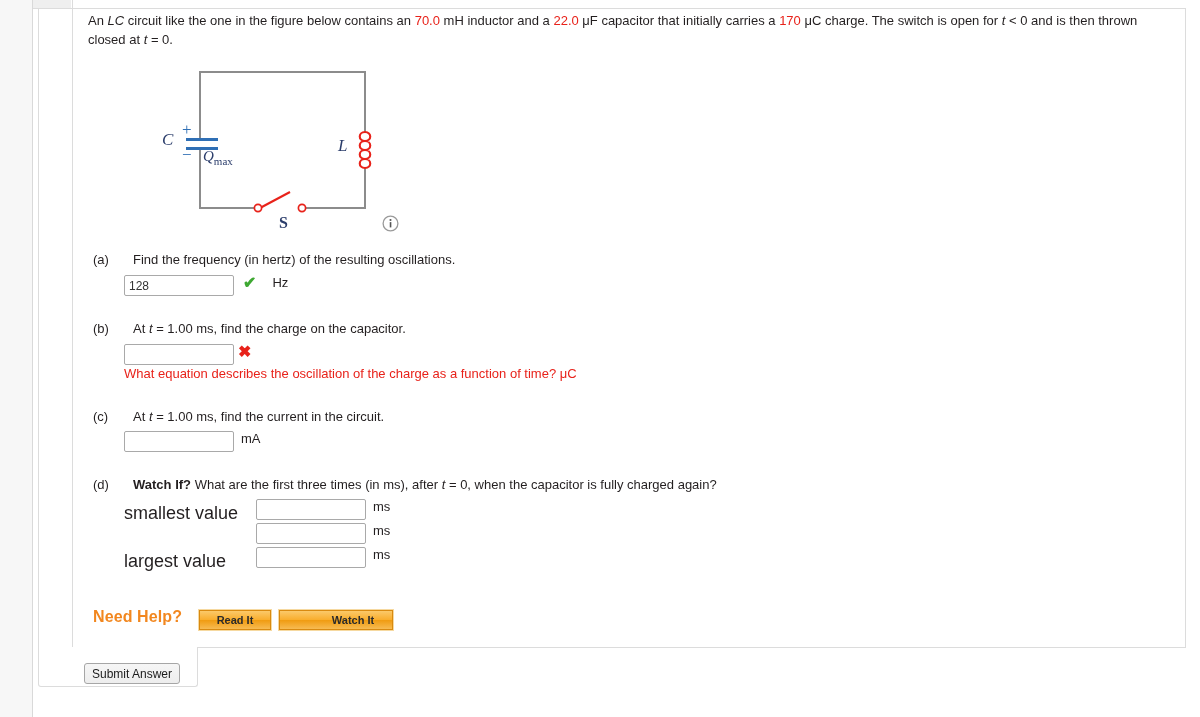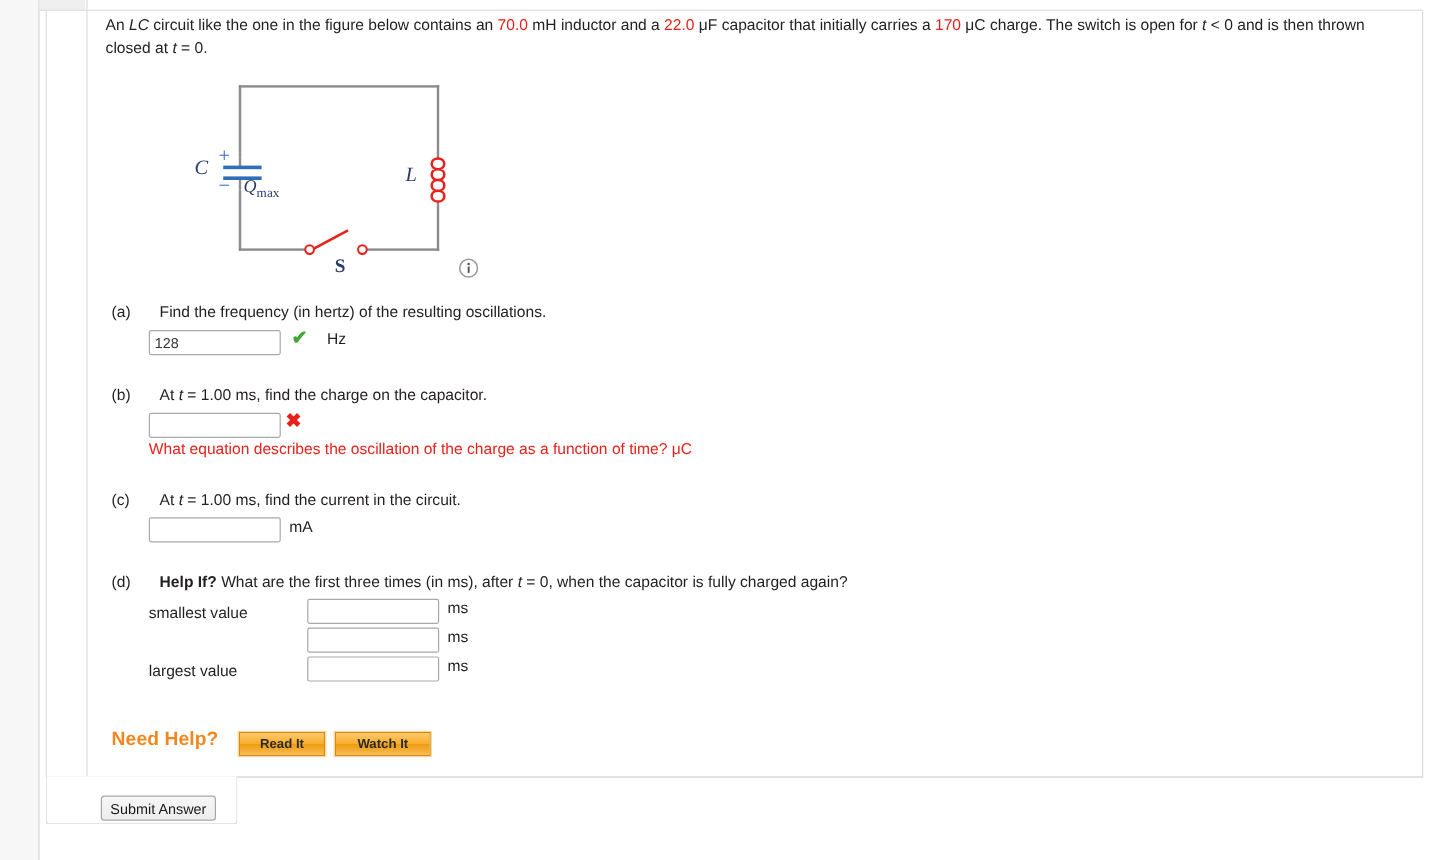--- a/index.html
+++ b/index.html
@@ -233,21 +233,21 @@
     position: absolute;
     color: #e8221a;
     font-size: 13px;
     white-space: nowrap;
   }
   .bold { font-weight: bold; }
 
   
   .d-row-label {
     position: absolute;
-    font-size: 13px;
+    font-size: 18px;
     color: #231f20;
   }
 
   
   .need-help {
     position: absolute;
     left: 93px; top: 608px;
     font-size: 16px;
     font-weight: bold;
     color: #f2871f;
@@ -263,21 +263,21 @@
     font-size: 11px;
     font-weight: bold;
     color: #2b2b2b;
     text-align: center;
     line-height: 16px;
     cursor: pointer;
     box-sizing: content-box;
     padding: 1px 0;
   }
   .help-read  { left: 199px; top: 610px; width: 70px; }
-  .help-watch { left: 279px; top: 610px; width: 78px; }
+  .help-watch { left: 279px; top: 610px; width: 78px; padding-left: 34px; }
 
   
   .submit-btn {
     position: absolute;
     left: 84px; top: 663px;
     width: 96px; height: 21px;
     background: linear-gradient(to bottom, #f6f6f6 0%, #ededed 100%);
     border: 1px solid #a6a6a6;
     border-radius: 3px;
     font-family: "Liberation Sans", sans-serif;
@@ -371,21 +371,21 @@
     <span class="q-label">(c)</span>
     <span class="q-text" id="part-c-question"><span>At </span><span class="it">t</span><span> = 1.00 ms, find the current in the circuit.</span></span>
   </div>
   <div class="ans-row" style="left:124px; top:431px;">
     <input class="ans" type="text" value="" style="">
     <span class="unit">mA</span>
   </div>
 
   <div class="q" style="left:93px; top:477px;">
     <span class="q-label">(d)</span>
-    <span class="q-text" id="part-d-question"><span class="bold">Help If?</span><span> What are the first three times (in ms), after </span><span class="it">t</span><span> = 0, when the capacitor is fully charged again?</span></span>
+    <span class="q-text" id="part-d-question"><span class="bold">Watch If?</span><span> What are the first three times (in ms), after </span><span class="it">t</span><span> = 0, when the capacitor is fully charged again?</span></span>
   </div>
 
   <div class="d-row-label" style="left:124px; top:503px;">smallest value</div>
   <div class="ans-row" style="left:256px; top:499px;">
     <input class="ans" type="text" value="" style="">
     <span class="unit">ms</span>
   </div>
 
   <div class="d-row-label" style="left:124px; top:527px;"></div>
   <div class="ans-row" style="left:256px; top:523px;">

